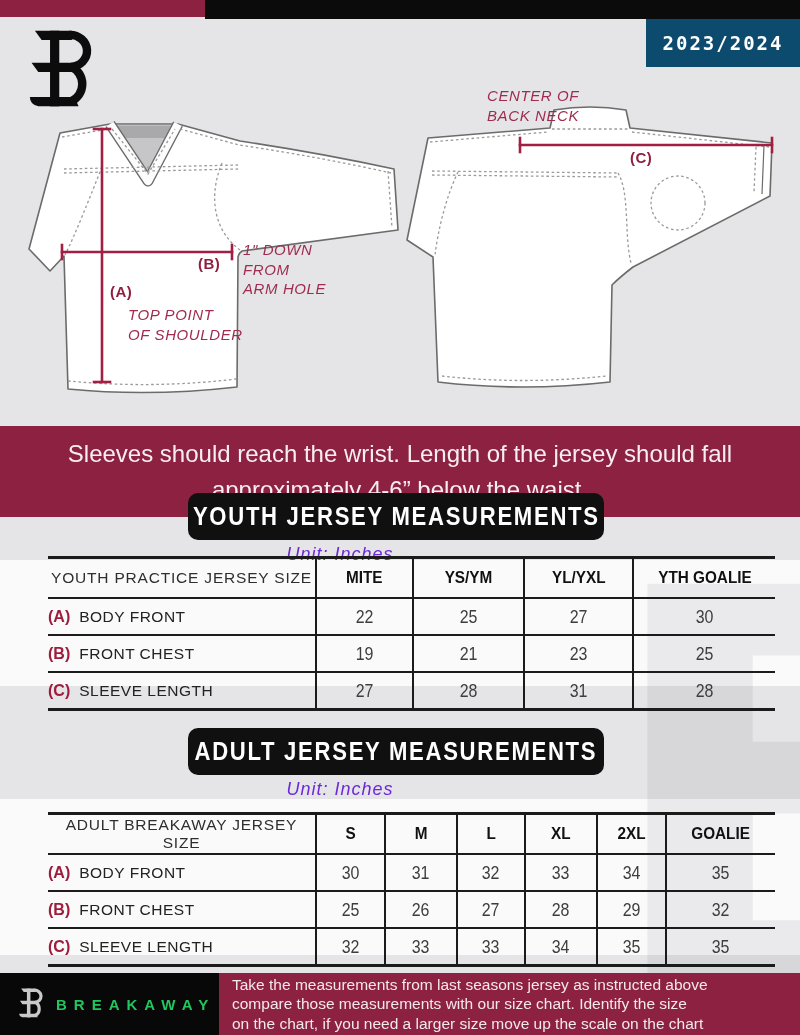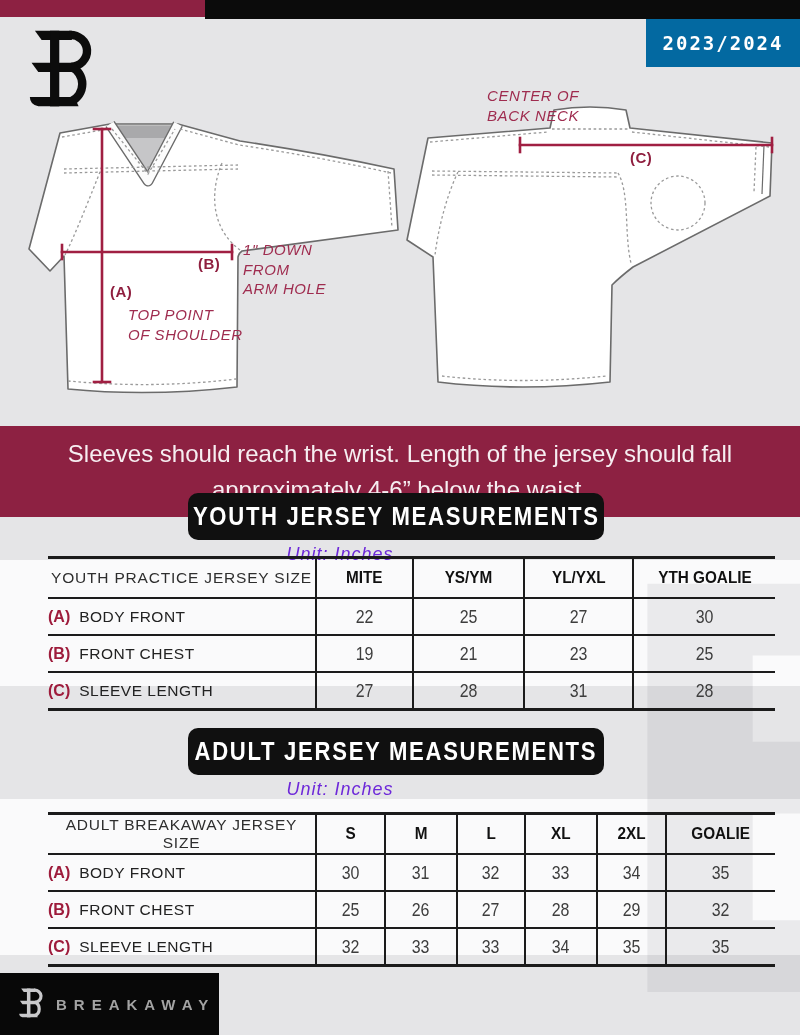--- a/index.html
+++ b/index.html
@@ -15,21 +15,21 @@
   .strip-black{left:205px;top:0;width:595px;height:19px;background:#0b0b0b;z-index:4;}
   .title-band{
     left:128px;top:19px;width:516px;height:44px;background:#ffffff;
     border-left:2px solid #1a1a1a;border-bottom:4px solid #1a1a1a;
     display:flex;align-items:center;justify-content:center;z-index:5;
   }
   .title-band .t{
     font-size:24px;font-weight:800;letter-spacing:1px;color:#151515;white-space:nowrap;
   }
   .year-box{
-    left:646px;top:19px;width:154px;height:48px;background:#0369a1;color:#fff;
+    left:646px;top:19px;width:154px;height:48px;background:#0c4a6e;color:#fff;
     display:flex;align-items:center;justify-content:center;z-index:5;
     font-family:"DejaVu Sans Mono",monospace;font-weight:bold;font-size:19px;letter-spacing:2px;
   }
   .logo-hd{left:26px;top:24px;width:80px;height:84px;z-index:5;}
 
   
   .front-svg{left:20px;top:105px;width:390px;height:300px;z-index:2;}
   .back-svg{left:400px;top:95px;width:395px;height:310px;z-index:2;}
   .anno{color:#9F2C4F;z-index:6;white-space:pre-line;}
   .anno.bold{font-weight:bold;font-style:normal;font-size:15px;color:#8F1F3F;letter-spacing:0.5px;}
@@ -88,21 +88,21 @@
   td.labelcell{text-align:left;padding-left:24px;}
   .key{font-weight:bold;font-size:16px;color:#9E1C3C;}
   .lbl{font-size:15.5px;color:#222;letter-spacing:0.5px;margin-left:9px;}
   .num{display:inline-block;transform:scaleX(0.84);font-size:19px;color:#3d3d3d;}
 
   
   .footer-black{
     left:0;top:973px;width:219px;height:62px;background:#080808;z-index:4;
     display:flex;align-items:center;
   }
-  .footer-brand{color:#a3a3a3;font-weight:bold;font-size:15px;letter-spacing:7px;margin-left:8px;}
+  .footer-brand{color:#22c55e;font-weight:bold;font-size:15px;letter-spacing:7px;margin-left:8px;}
   .footer-maroon{
     left:219px;top:973px;width:581px;height:62px;background:#8D2142;z-index:4;
     color:#F3E8EB;font-size:15.5px;line-height:19.5px;
     display:flex;flex-direction:column;justify-content:center;padding-left:13px;box-sizing:border-box;
   }
   .stroke-note{fill:none;stroke:#9a9a9a;stroke-width:1.3;stroke-dasharray:2.6 2.6;}
   .mline{stroke:#A01F42;stroke-width:2.6;}
 </style>
 </head>
 <body>
@@ -310,14 +310,19 @@
         <g fill="#C9C9CB">
           <path d="M8,8 L52,8 L52,19 L16,19 Z"></path>
           <path d="M4,46 L53,46 L53,57 L12,57 Z"></path>
           <path d="M2,87 L55,87 L60,98 L12,98 Q2,96 2,87 Z"></path>
           <rect x="26" y="8" width="11" height="90"></rect>
         </g>
       </svg>
     </span>
     <span class="footer-brand">BREAKAWAY</span>
   </div>
+  <div class="abs footer-maroon">
+    <div>Take the measurements from last seasons jersey as instructed above</div>
+    <div>compare those measurements  with our size chart. Identify the size</div>
+    <div>on the chart, if you need a larger size move up the scale on the chart</div>
+  </div>
 
 </div>
 
 </body></html>

